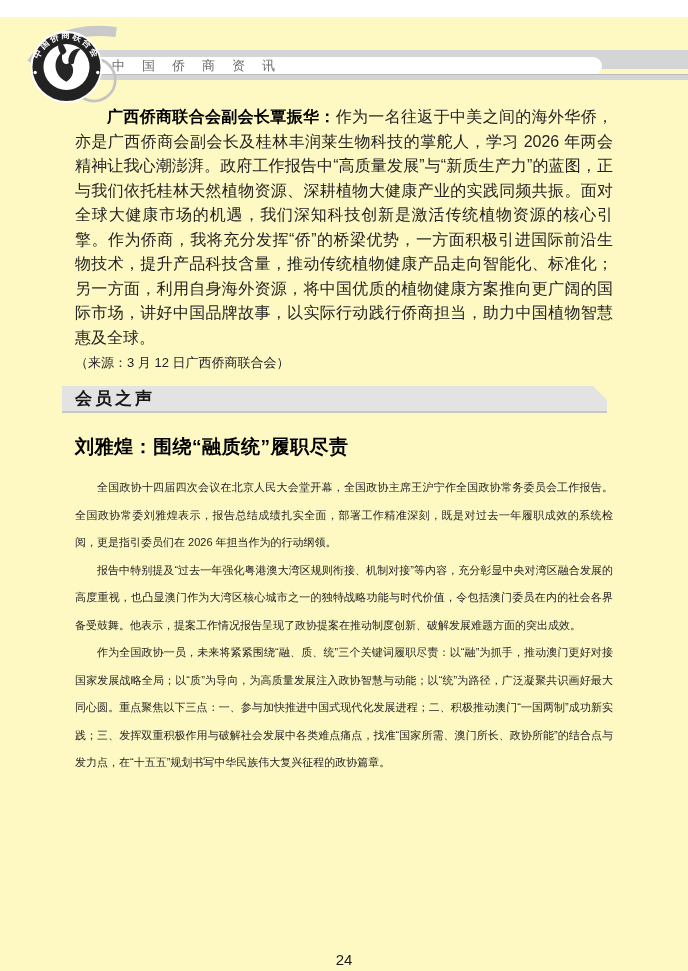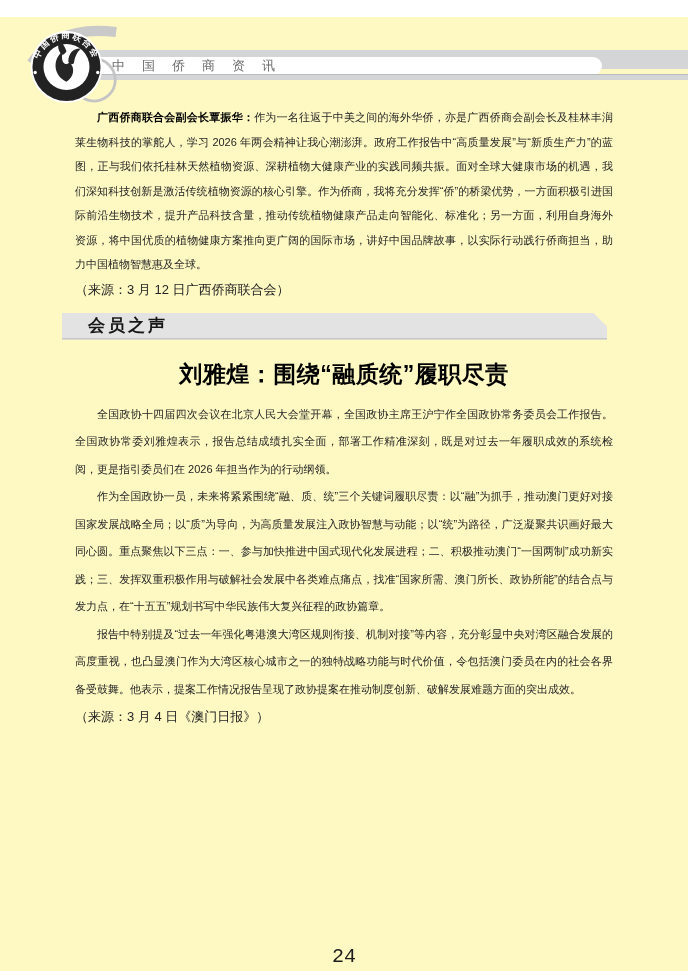--- a/index.html
+++ b/index.html
@@ -33,67 +33,67 @@
     position: absolute; left: 95px; right: 0; top: 57px; height: 6px;
     background: #d3d5d7; border-top: 1px solid #b9bbbd; box-sizing: border-box;
   }
   .logo-wrap { position: absolute; left: 26px; top: 4px; width: 92px; height: 92px; }
 
   
   .content { padding: 0 75px; }
 
   .lead-para {
     margin: 2px 0 0 0;
-    font-size: 11px; line-height: 24.5px;
+    font-size: 16px; line-height: 24.5px;
     text-align: justify; text-indent: 2em;
   }
   .lead-para b { color: #000; }
 
   .source-line {
     margin: 0; font-size: 13px; line-height: 25px;
     color: #242424;
   }
 
   
   .section-banner {
     position: relative;
     margin: 11px 0 0 -13px;
     width: 545px; height: 27px;
     background: #e3e3e3;
     border-bottom: 2px solid #c7c7c7;
     box-sizing: border-box;
     clip-path: polygon(0 0, calc(100% - 14px) 0, 100% 14px, 100% 100%, 0 100%);
   }
   .section-banner .label {
-    display: block; padding-left: 26px;
+    display: block; padding-left: 13px;
     font-family: "Liberation Serif", serif;
     font-weight: bold; font-size: 17px; line-height: 25px;
     letter-spacing: 3px; color: #161616;
   }
 
   
   .article-title {
     margin: 19px 0 0 0;
-    font-size: 23px; line-height: 30px;
-    font-weight: bold; text-align: center; color: #000000;
+    font-size: 19px; line-height: 30px;
+    font-weight: bold; text-align: left; color: #000000;
     letter-spacing: 0.5px;
   }
   .article p.body-para {
     margin: 0; font-size: 11px; line-height: 27.5px;
     text-align: justify; text-indent: 2em;
   }
   .article p.body-para.first { margin-top: 12px; }
   .article .source-line { line-height: 27.5px; }
 
   
   .footer {
     position: absolute; left: 0; bottom: 20px; width: 100%;
     text-align: center;
-    font-family: Liberation Mono, monospace;
-    font-size: 20px; color: #1c1c1c;
+    font-family: Liberation Sans, sans-serif;
+    font-size: 15px; color: #1c1c1c;
   }
 </style>
 </head>
 <body>
 
 <div class="page">
 
   <div class="header">
     <div class="band-top"></div>
     <div class="masthead-pill"></div>
@@ -135,23 +135,22 @@
     <p class="lead-para"><b>广西侨商联合会副会长覃振华：</b><span>作为一名往返于中美之间的海外华侨，亦是广西侨商会副会长及桂林丰润莱生物科技的掌舵人，学习 2026 年两会精神让我心潮澎湃。政府工作报告中“高质量发展”与“新质生产力”的蓝图，正与我们依托桂林天然植物资源、深耕植物大健康产业的实践同频共振。面对全球大健康市场的机遇，我们深知科技创新是激活传统植物资源的核心引擎。作为侨商，我将充分发挥“侨”的桥梁优势，一方面积极引进国际前沿生物技术，提升产品科技含量，推动传统植物健康产品走向智能化、标准化；另一方面，利用自身海外资源，将中国优质的植物健康方案推向更广阔的国际市场，讲好中国品牌故事，以实际行动践行侨商担当，助力中国植物智慧惠及全球。</span></p>
     <p class="source-line">（来源：3 月 12 日广西侨商联合会）</p>
 
     <div class="section-banner">
       <span class="label">会员之声</span>
     </div>
 
     <div class="article">
       <h2 class="article-title">刘雅煌：围绕“融质统”履职尽责</h2>
       <p class="body-para first">全国政协十四届四次会议在北京人民大会堂开幕，全国政协主席王沪宁作全国政协常务委员会工作报告。全国政协常委刘雅煌表示，报告总结成绩扎实全面，部署工作精准深刻，既是对过去一年履职成效的系统检阅，更是指引委员们在 2026 年担当作为的行动纲领。</p>
+      <p class="body-para">报告中特别提及“过去一年强化粤港澳大湾区规则衔接、机制对接”等内容，充分彰显中央对湾区融合发展的高度重视，也凸显澳门作为大湾区核心城市之一的独特战略功能与时代价值，令包括澳门委员在内的社会各界备受鼓舞。他表示，提案工作情况报告呈现了政协提案在推动制度创新、破解发展难题方面的突出成效。</p>
       <p class="body-para">作为全国政协一员，未来将紧紧围绕“融、质、统”三个关键词履职尽责：以“融”为抓手，推动澳门更好对接国家发展战略全局；以“质”为导向，为高质量发展注入政协智慧与动能；以“统”为路径，广泛凝聚共识画好最大同心圆。重点聚焦以下三点：一、参与加快推进中国式现代化发展进程；二、积极推动澳门“一国两制”成功新实践；三、发挥双重积极作用与破解社会发展中各类难点痛点，找准“国家所需、澳门所长、政协所能”的结合点与发力点，在“十五五”规划书写中华民族伟大复兴征程的政协篇章。</p>
-      <p class="body-para">报告中特别提及“过去一年强化粤港澳大湾区规则衔接、机制对接”等内容，充分彰显中央对湾区融合发展的高度重视，也凸显澳门作为大湾区核心城市之一的独特战略功能与时代价值，令包括澳门委员在内的社会各界备受鼓舞。他表示，提案工作情况报告呈现了政协提案在推动制度创新、破解发展难题方面的突出成效。</p>
-      <p class="source-line">（来源：3 月 4 日《澳门日报》）</p>
     </div>
 
 
   </div>
 
   <div class="footer">
     <span>24</span>
   </div>
 
 </div>

